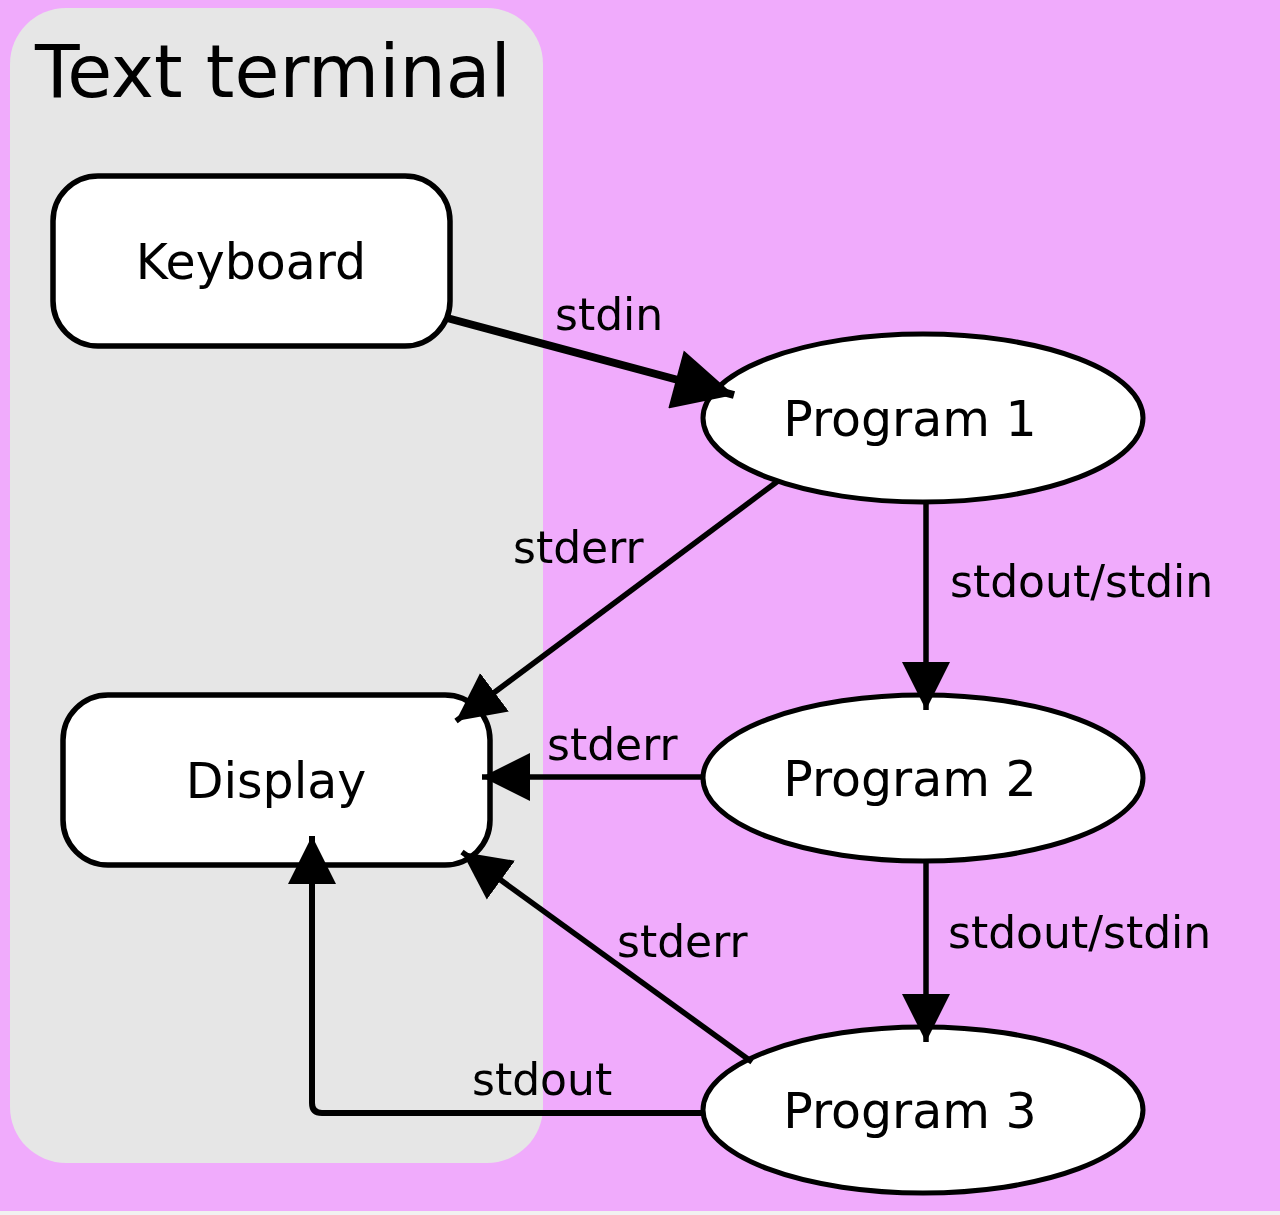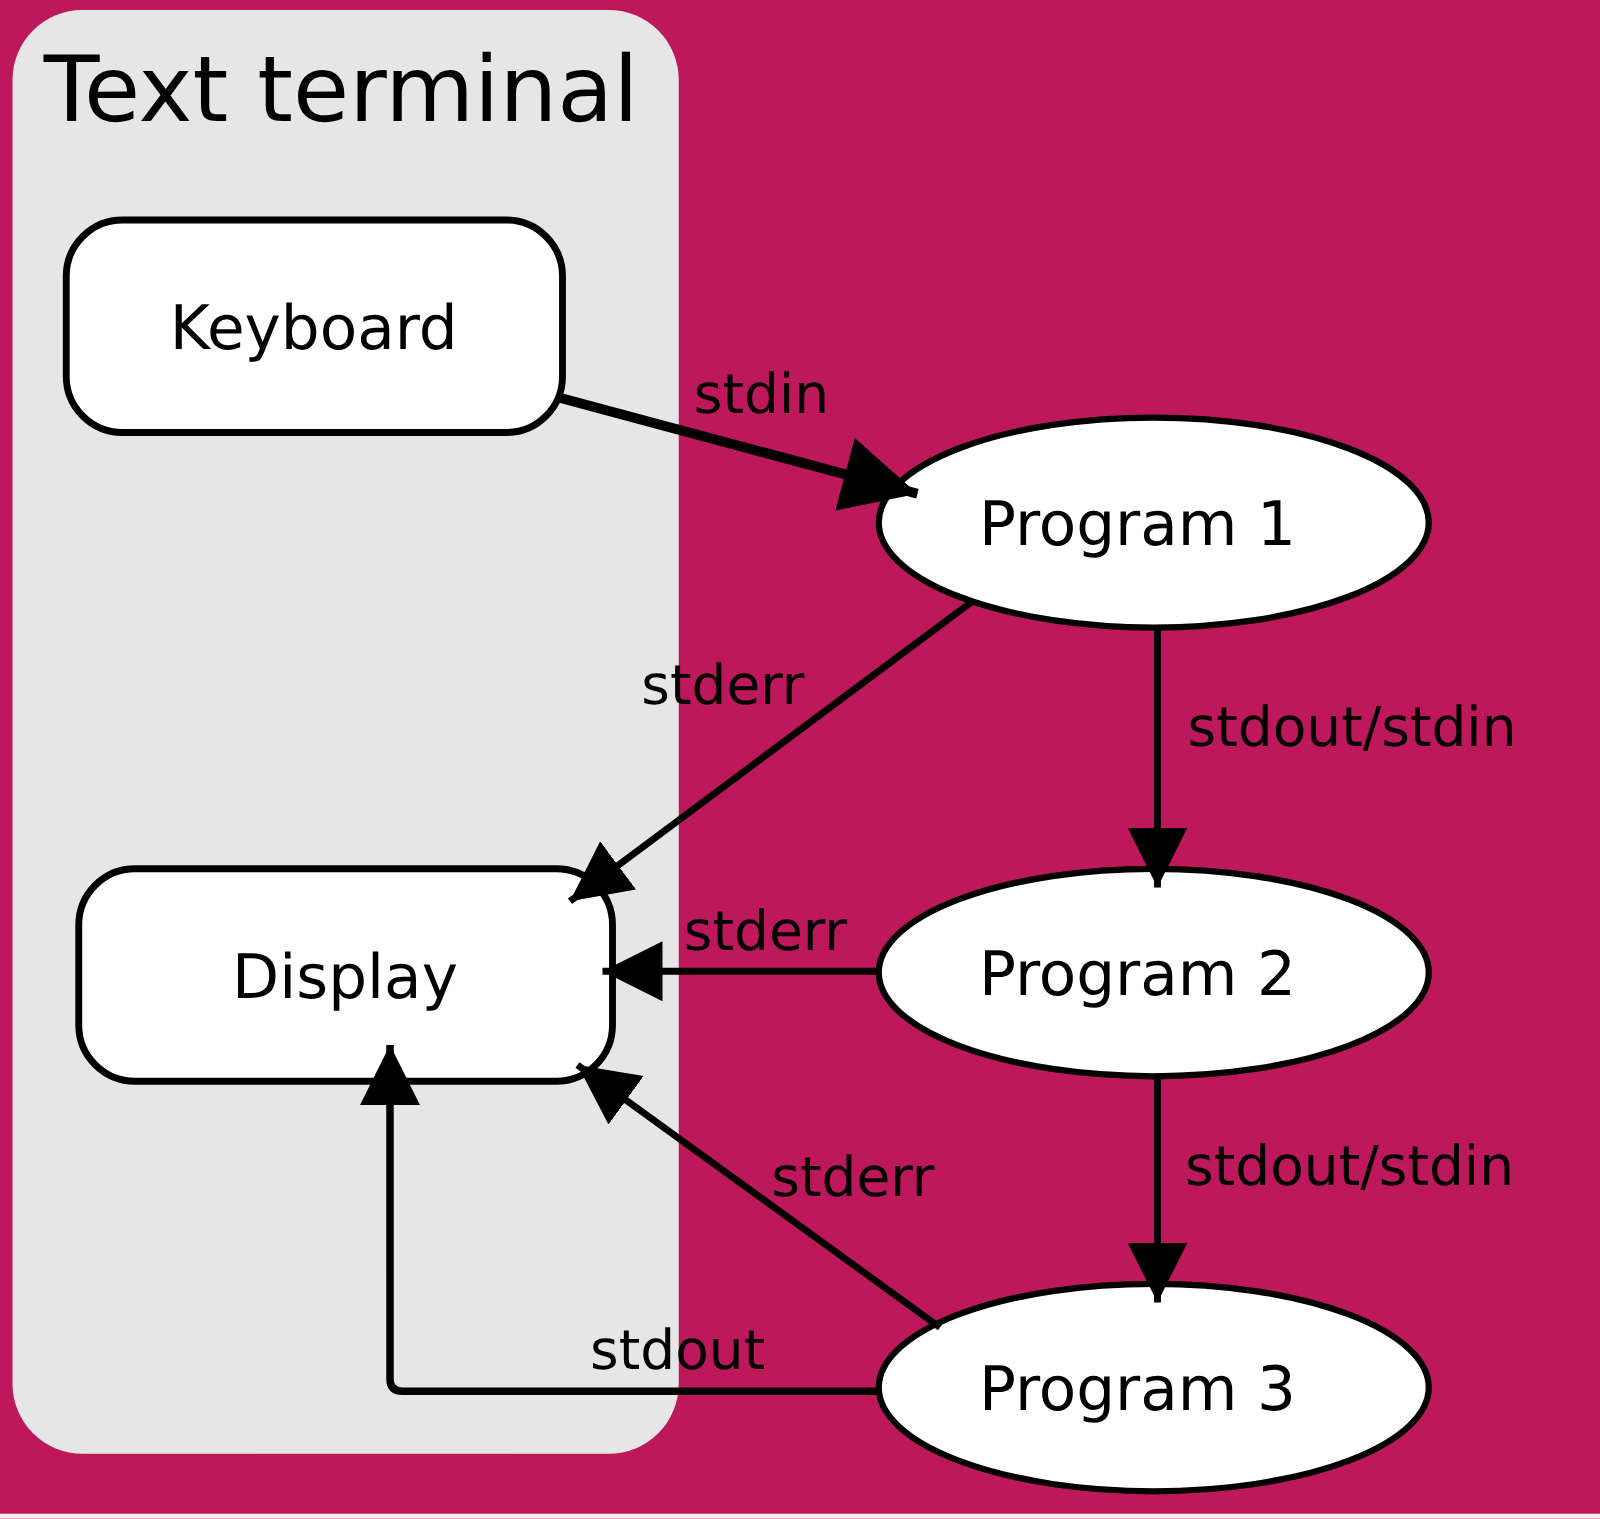--- a/index.html
+++ b/index.html
@@ -5,21 +5,21 @@
   html, body {
     margin: 0;
     padding: 0;
     background: #ffffff;
     font-family: "DejaVu Sans", sans-serif;
   }
   .stage {
     position: relative;
     width: 1280px;
     height: 1215px;
-    background: #be185d;
+    background: #f0abfc;
     overflow: hidden;
   }
   svg { display: block; }
   text {
     fill: #000000;
     font-family: "DejaVu Sans", sans-serif;
   }
   .title-label   { font-size: 73px; }
   .node-label    { font-size: 49px; }
   .edge-label    { font-size: 44px; }

